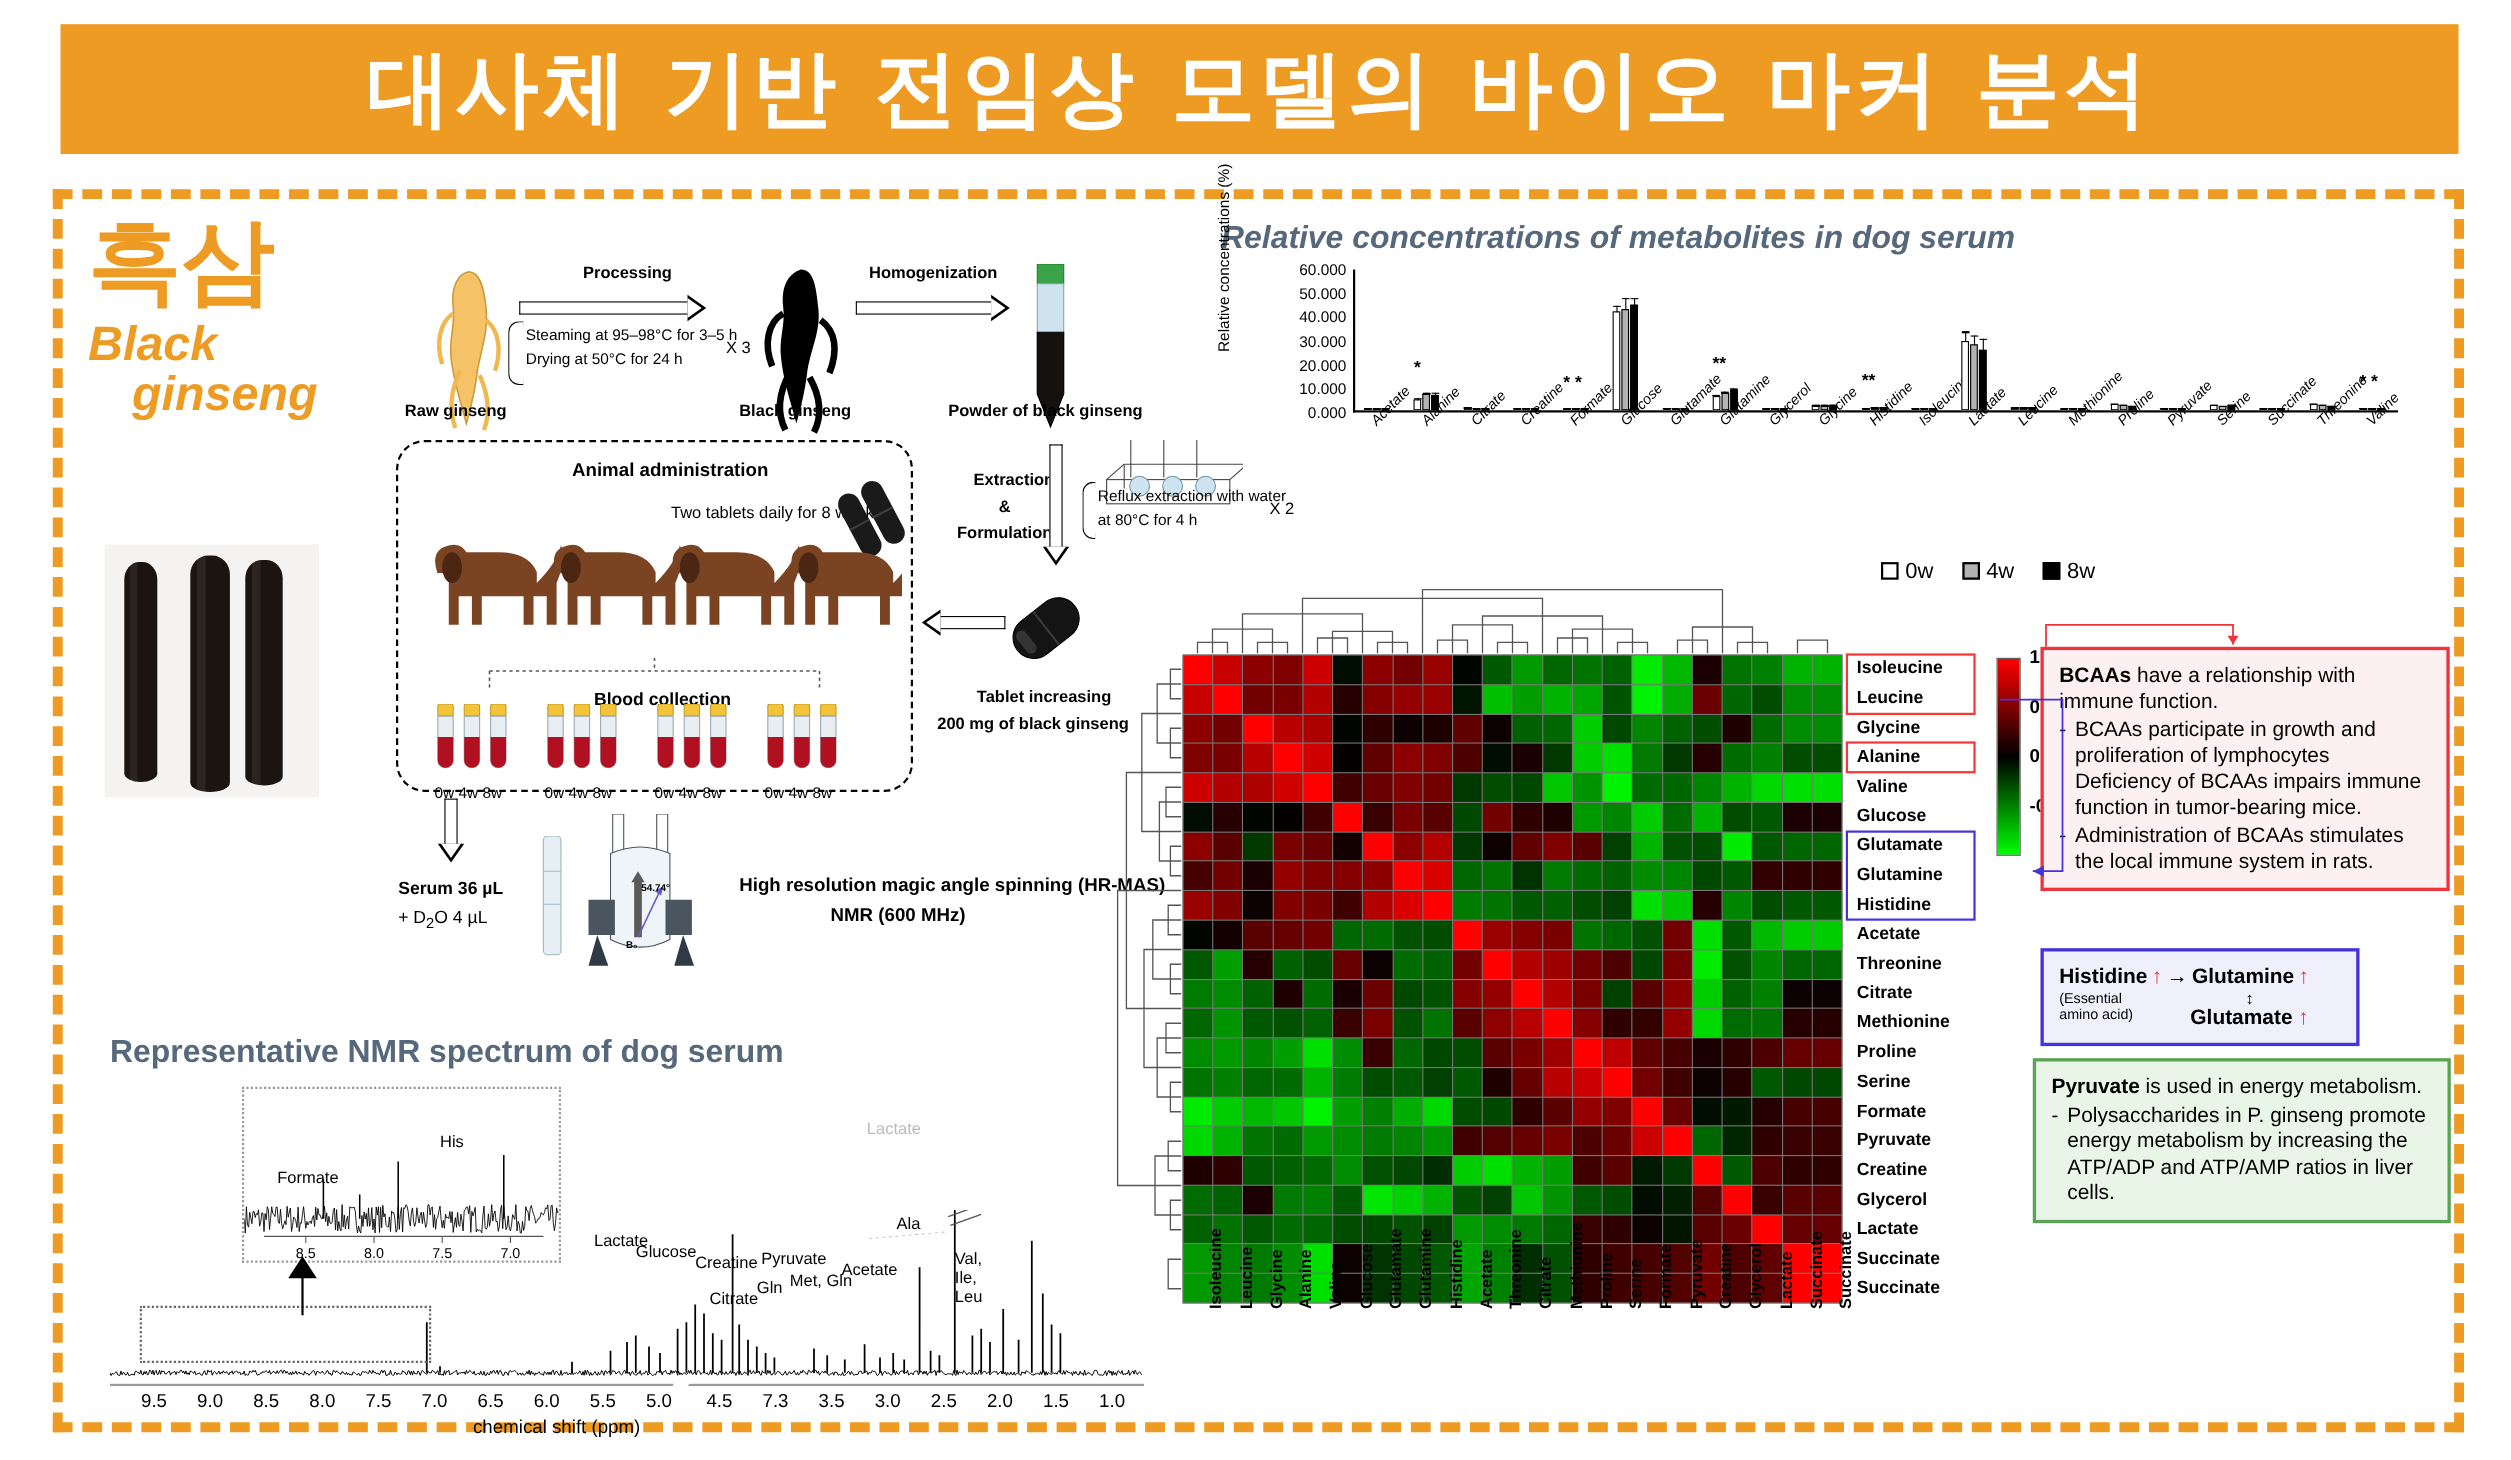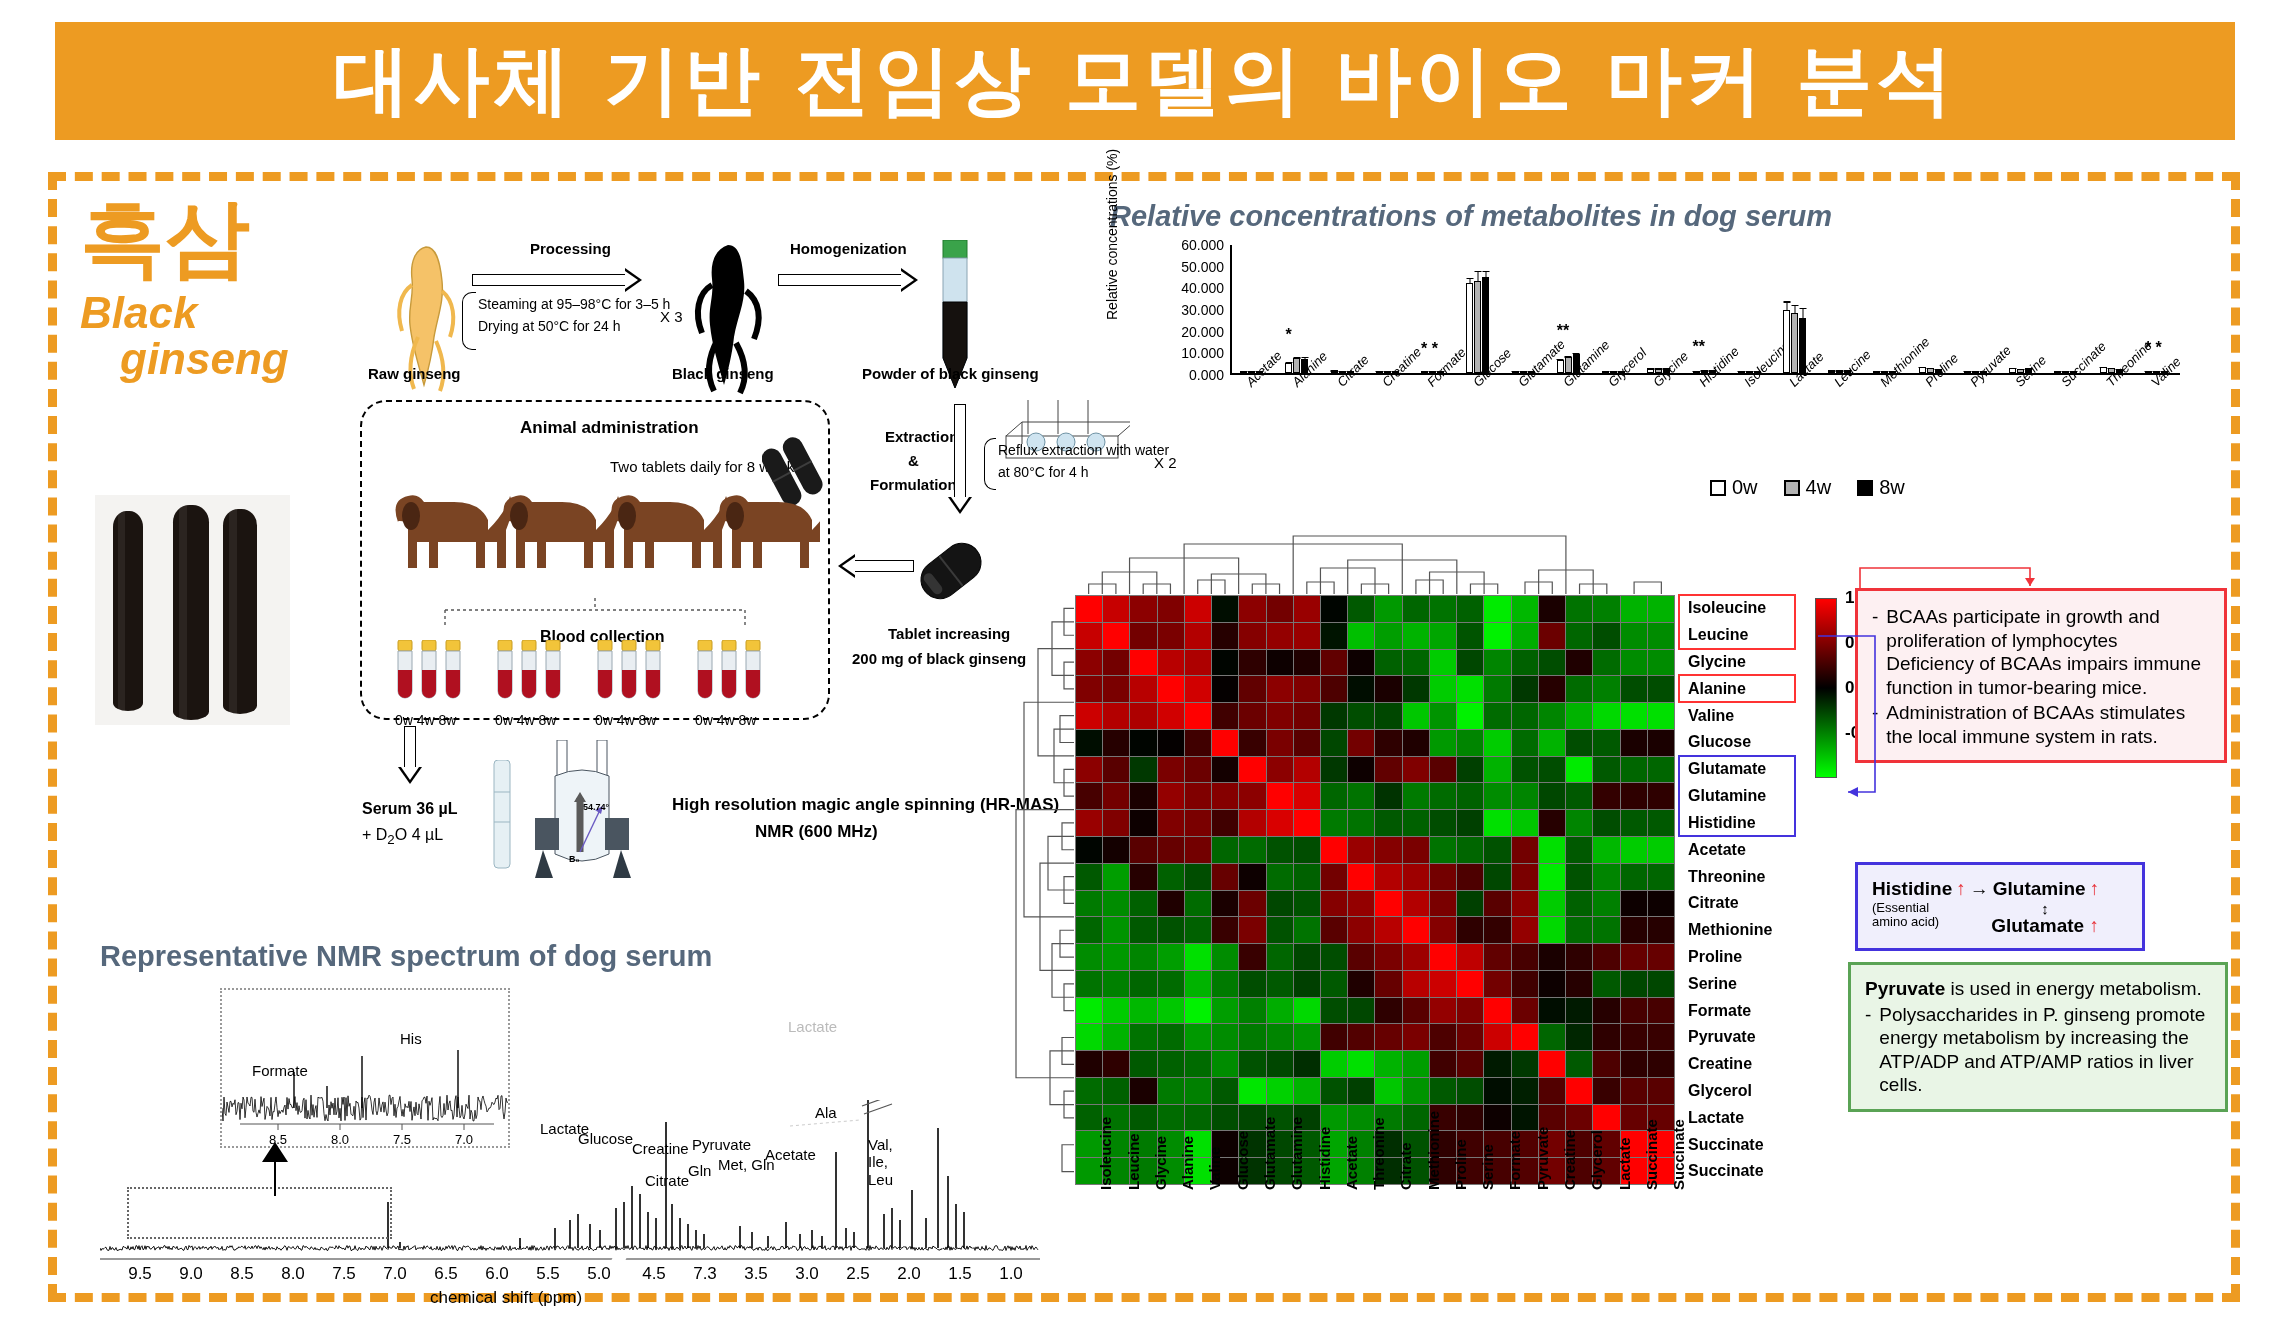--- a/index.html
+++ b/index.html
@@ -83,21 +83,21 @@
   .bar{ width:7px; border:1px solid #000; position:relative;}
   .bar.w0{ background:#ffffff;}
   .bar.w4{ background:#b3b3b3;}
   .bar.w8{ background:#000000;}
   .err{ position:absolute; left:50%; transform:translateX(-50%); width:1px;
       background:#000; bottom:100%;}
   .err::before{content:"";position:absolute;left:-3px;top:0;width:7px;height:1.4px;background:#000;}
   .xlab{ position:absolute; top:134px; font-size:13px; font-style:italic;
       transform-origin:left top; transform:rotate(-45deg); white-space:nowrap;}
   .sig{ position:absolute; font-size:16px; font-weight:bold;}
-  #bc-legend{ position:absolute; left:600px; top:276px; display:flex; gap:26px;
+  #bc-legend{ position:absolute; left:600px; top:308px; display:flex; gap:26px;
       font-size:20px; align-items:flex-end;}
   #bc-legend span.sw{ display:inline-block; width:16px;height:16px;border:2px solid #000;
       margin-right:6px; vertical-align:-2px;}
   
   #hm-panel{ position:absolute; left:1000px; top:530px; }
   #hm-grid{ position:absolute; left:75px; top:65px; width:600px; height:590px;
       display:grid; grid-template-columns:repeat(22,1fr); grid-template-rows:repeat(22,1fr);
       gap:1px; background:#777; border:1px solid #777;}
   #hm-rowlabels{ position:absolute; left:682px; top:65px; width:120px; height:590px;
       display:flex; flex-direction:column;}
@@ -1207,20 +1207,21 @@
 <div class="cbtick" style="left: 845px; top: 68px; position: absolute;">1</div>
     <div class="cbtick" style="left: 845px; top: 113px; position: absolute;">0.5</div>
     <div class="cbtick" style="left: 845px; top: 158px; position: absolute;">0</div>
     <div class="cbtick" style="left: 845px; top: 203px; position: absolute;">-0.5</div>
     <div class="hl-red" style="left: 678px; top: 64px; width: 118px; height: 55.6364px;"></div>
     <div class="hl-red" style="left: 678px; top: 144.455px; width: 118px; height: 28.8182px;"></div>
     <div class="hl-blue" style="left: 678px; top: 224.909px; width: 118px; height: 82.4545px;"></div>
   </div>
 
 <div id="note-bcaa" class="note">
+  <div><b>BCAAs</b><span> have a relationship with immune function.</span></div>
   <ul>
     <li>
         <span class="d">-</span>
         <span>BCAAs participate in growth and proliferation of lymphocytes Deficiency of BCAAs impairs immune function in tumor-bearing mice.</span>
       </li>
     <li>
         <span class="d">-</span>
         <span>Administration of BCAAs stimulates the local immune system in rats.</span>
       </li>
   </ul>

